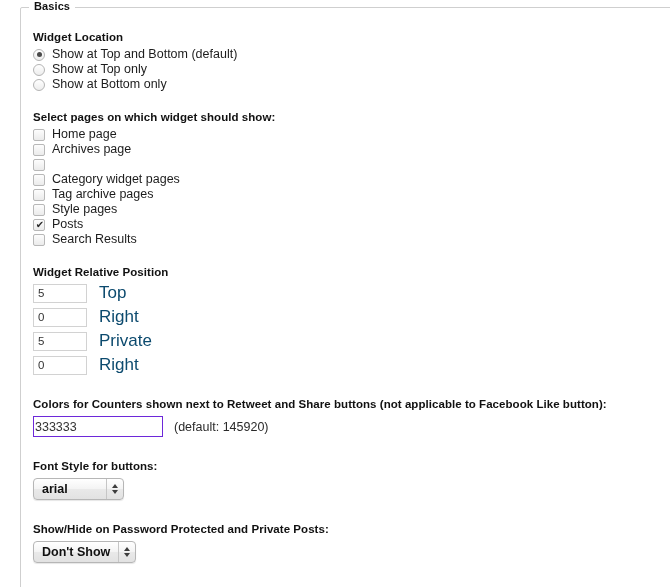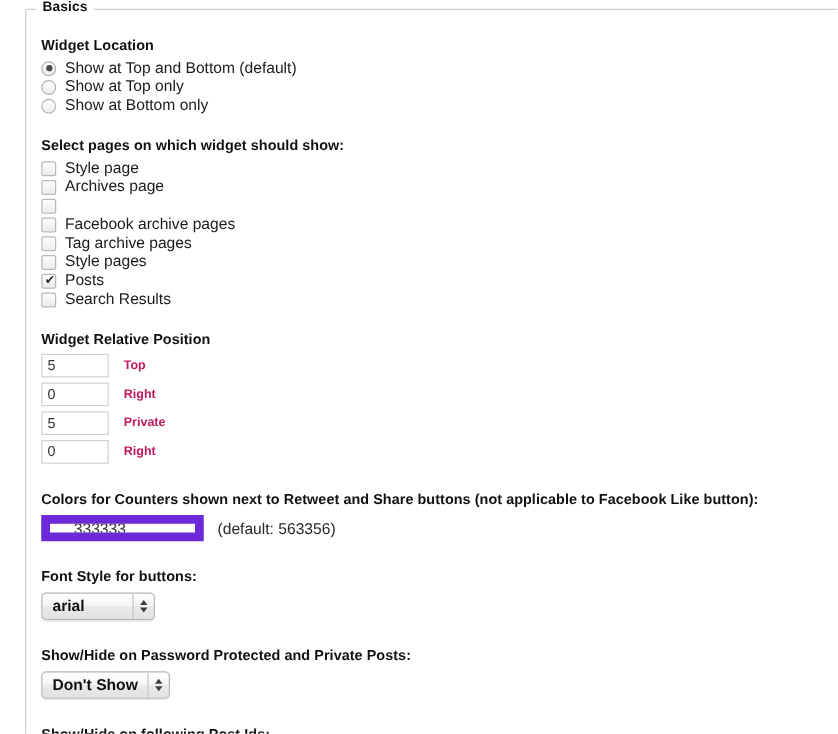--- a/index.html
+++ b/index.html
@@ -147,42 +147,41 @@
     background: #ffffff;
     box-sizing: border-box;
     font-family: "Liberation Sans", sans-serif;
     font-size: 11.5px;
     color: #333333;
     padding: 0 4px;
     outline: none;
     border-radius: 0;
   }
   .pos-name {
-    font-size: 10px;
-    color: #be185d;
+    font-size: 17px;
+    color: #0c4a6e;
     margin-left: 12px;
     white-space: nowrap;
-    font-weight: bold;
   }
 
   .color-row {
     display: flex;
     align-items: center;
     margin-top: 5px;
   }
   .txt-wide {
     width: 130px;
     height: 21px;
-    border: 7px solid #6d28d9;
+    border: 1px solid #6d28d9;
     background: #ffffff;
     box-sizing: border-box;
     font-family: "Liberation Sans", sans-serif;
     font-size: 12.5px;
     color: #333333;
-    padding: 0 19px;
+    padding: 0 1px;
     outline: none;
     border-radius: 0;
   }
   .default-note {
     font-size: 12.5px;
     color: #2a2a2a;
     margin-left: 11px;
     white-space: nowrap;
   }
 
@@ -255,32 +254,32 @@
         </li>
       </ul>
 
       <div class="gap-md"></div>
 
       
       <div class="sec-label">Select pages on which widget should show:</div>
       <ul class="opt-list">
         <li class="opt-row">
           <span class="checkbox"></span>
-          <span class="opt-text">Style page</span>
+          <span class="opt-text">Home page</span>
         </li>
         <li class="opt-row">
           <span class="checkbox"></span>
           <span class="opt-text">Archives page</span>
         </li>
         <li class="opt-row">
           <span class="checkbox"></span>
         </li>
         <li class="opt-row">
           <span class="checkbox"></span>
-          <span class="opt-text">Facebook archive pages</span>
+          <span class="opt-text">Category widget pages</span>
         </li>
         <li class="opt-row">
           <span class="checkbox"></span>
           <span class="opt-text">Tag archive pages</span>
         </li>
         <li class="opt-row">
           <span class="checkbox"></span>
           <span class="opt-text">Style pages</span>
         </li>
         <li class="opt-row">
@@ -314,21 +313,21 @@
         <input class="txt" type="text" value="0" style="">
         <span class="pos-name">Right</span>
       </div>
 
       <div class="gap-lg"></div>
 
       
       <div class="sec-label">Colors for Counters shown next to Retweet and Share buttons (not applicable to Facebook Like button):</div>
       <div class="color-row">
         <input class="txt-wide" type="text" value="333333" style="">
-        <span class="default-note">(default: 563356)</span>
+        <span class="default-note">(default: 145920)</span>
       </div>
 
       <div class="gap-lg"></div>
 
       
       <div class="sec-label">Font Style for buttons:</div>
       <div class="select fixed">
         <span class="select-value">arial</span>
         <span class="select-arrows">
           <span class="tri-up"></span>

